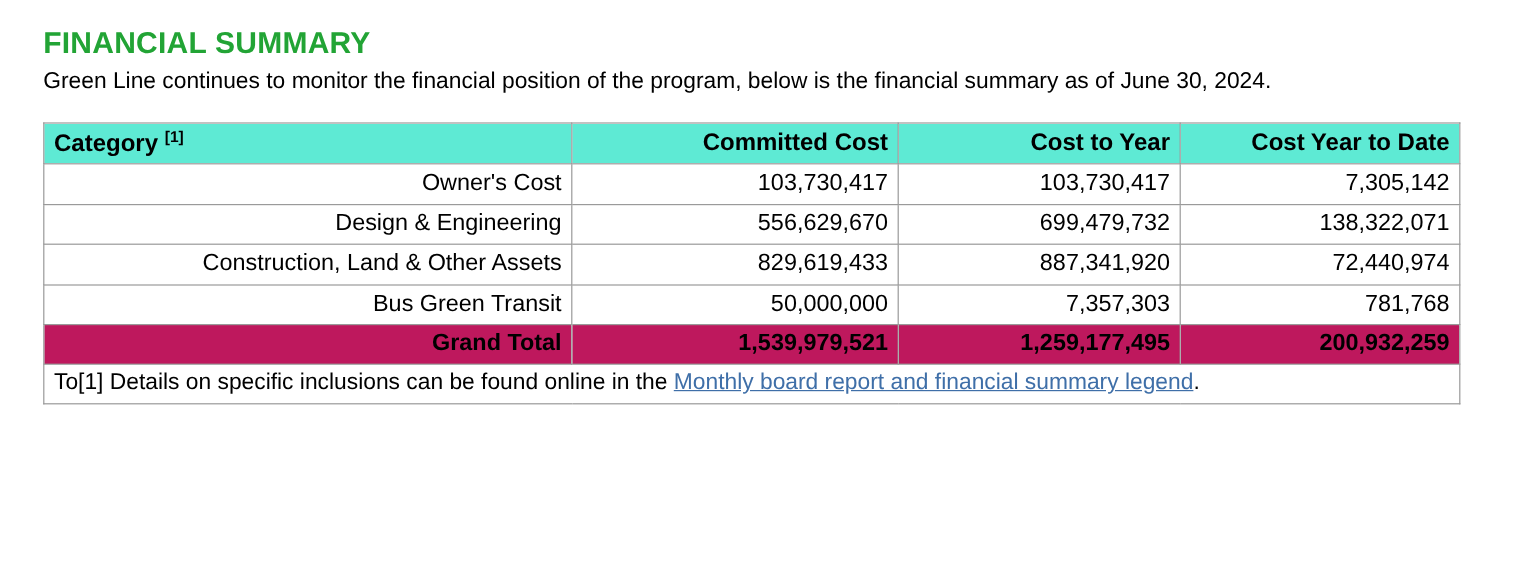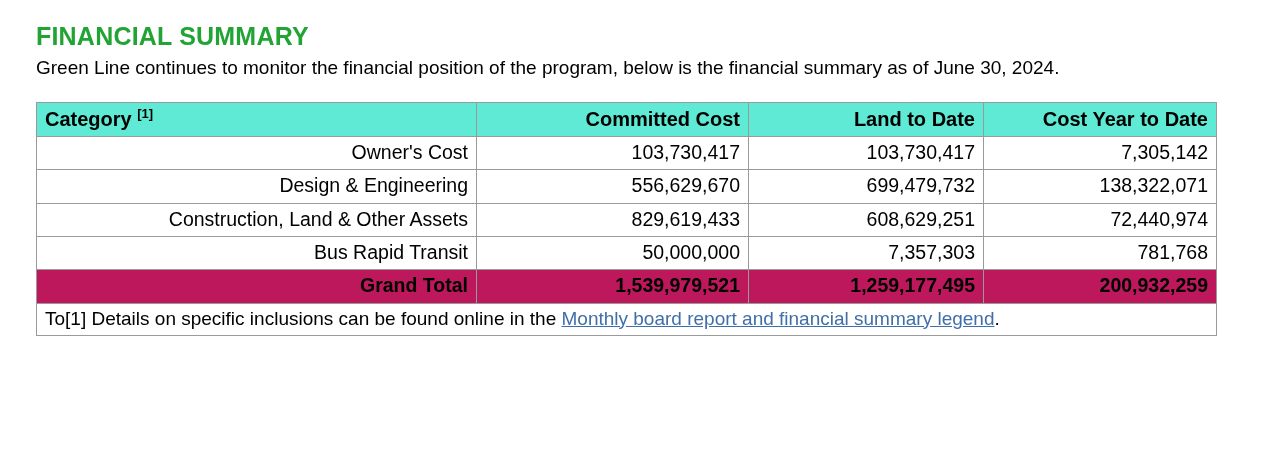--- a/index.html
+++ b/index.html
@@ -102,45 +102,45 @@
     <colgroup>
       <col class="c1">
         <col class="c2">
         <col class="c3">
         <col class="c4">
     </colgroup>
     <thead>
       <tr>
         <th class="cat"><span>Category</span> <sup class="fn">[1]</sup></th>
         <th class="num">Committed Cost</th>
-        <th class="num">Land to Date</th>
+        <th class="num">Cost to Year</th>
         <th class="num">Cost Year to Date</th>
       </tr>
     </thead>
     <tbody>
       <tr>
         <td class="cat">Owner's Cost</td>
         <td class="num">103,730,417</td>
         <td class="num">103,730,417</td>
         <td class="num">7,305,142</td>
       </tr>
       <tr>
         <td class="cat">Design &amp; Engineering</td>
         <td class="num">556,629,670</td>
         <td class="num">699,479,732</td>
         <td class="num">138,322,071</td>
       </tr>
       <tr>
         <td class="cat">Construction, Land &amp; Other Assets</td>
         <td class="num">829,619,433</td>
-        <td class="num">608,629,251</td>
+        <td class="num">887,341,920</td>
         <td class="num">72,440,974</td>
       </tr>
       <tr>
-        <td class="cat">Bus Rapid Transit</td>
+        <td class="cat">Bus Green Transit</td>
         <td class="num">50,000,000</td>
         <td class="num">7,357,303</td>
         <td class="num">781,768</td>
       </tr>
       <tr class="total">
         <td class="cat">Grand Total</td>
         <td class="num">1,539,979,521</td>
         <td class="num">1,259,177,495</td>
         <td class="num">200,932,259</td>
       </tr>

